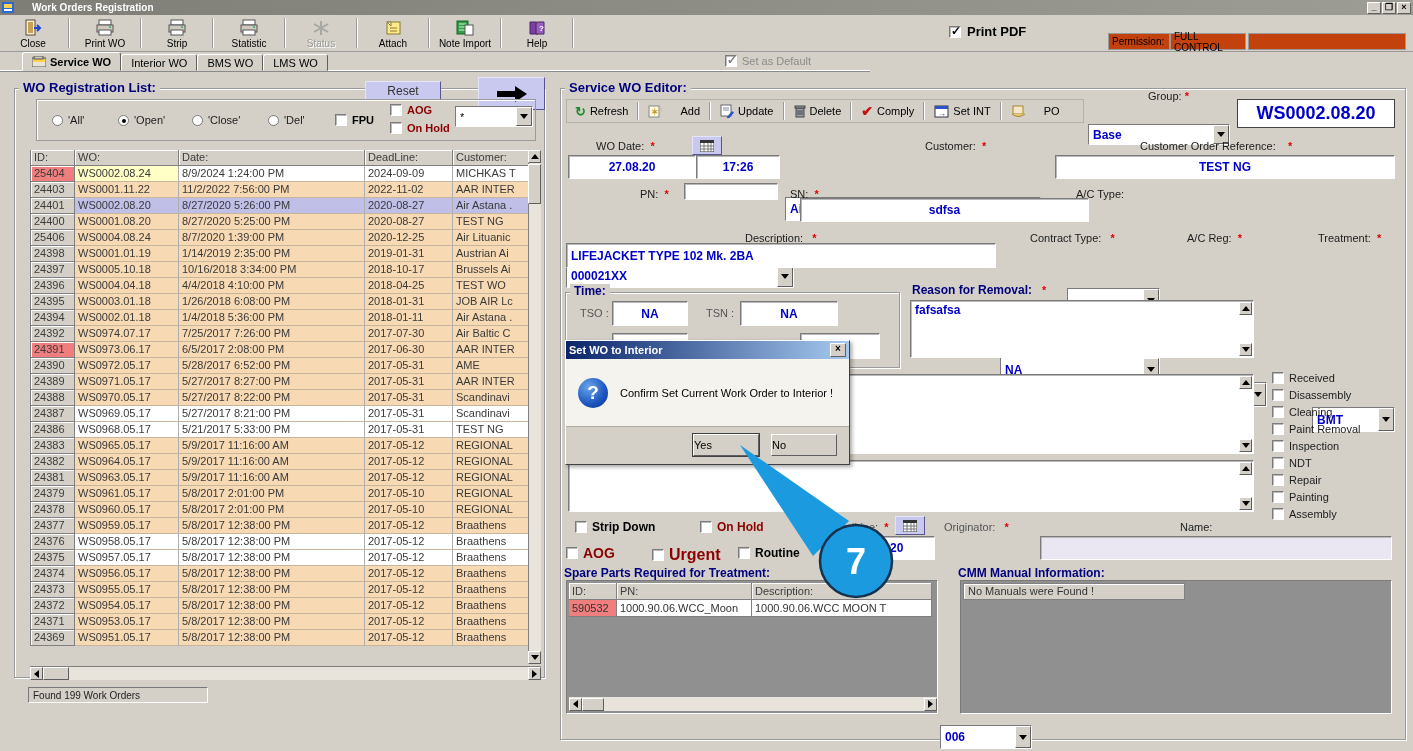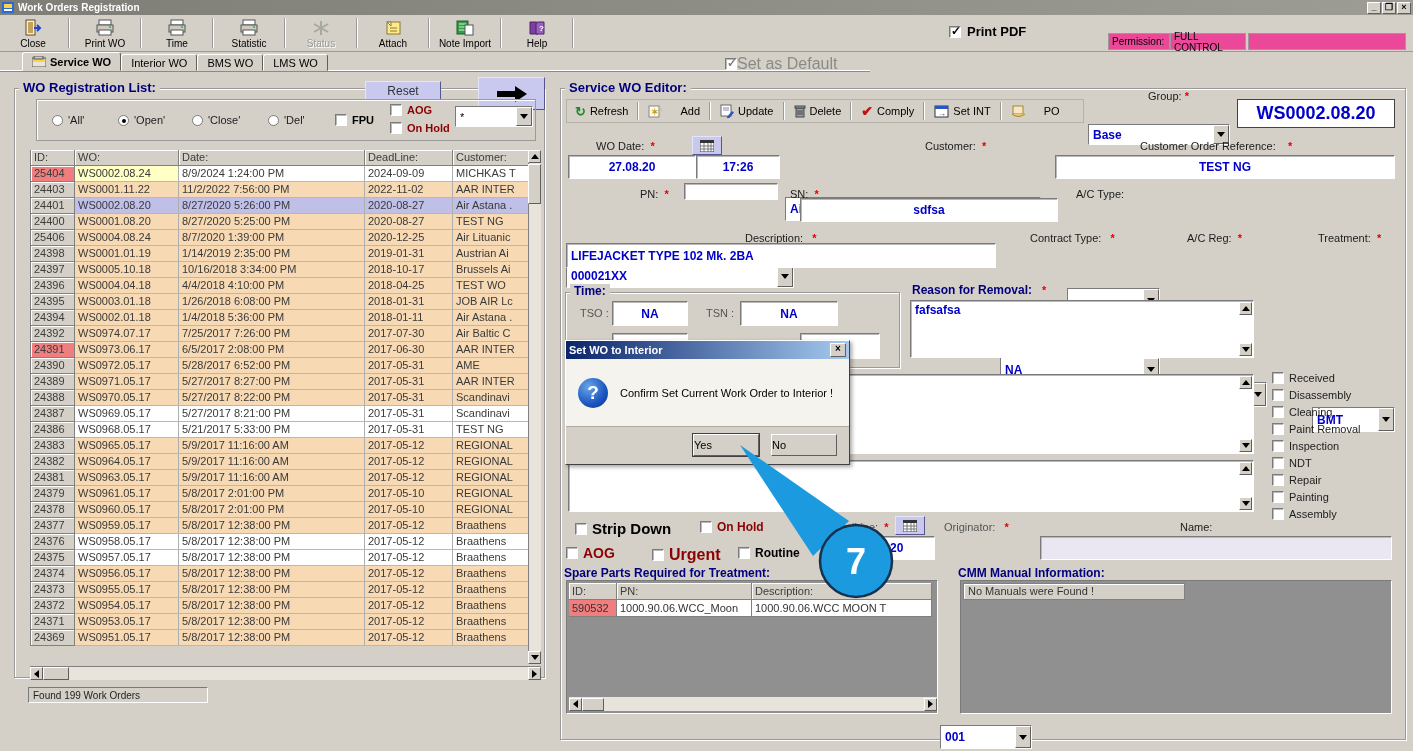--- a/index.html
+++ b/index.html
@@ -4,43 +4,43 @@
 <style>
   * { margin:0; padding:0; box-sizing:border-box; }
   html,body { width:1413px; height:751px; overflow:hidden; }
   body { font-family:"Liberation Sans", sans-serif; font-size:11px; background:#d4d0c8; position:relative; color:#000; }
   .sunken  { background:#fff; border:1px solid; border-color:#7b7b7b #ffffff #ffffff #7b7b7b; }
   .abs { position:absolute; }
 
   
   .titlebar { position:absolute; left:0; top:0; width:1413px; height:15px;
               background:linear-gradient(90deg,#7e7e76,#9d9d95); display:flex; align-items:center; padding:0 2px; }
-  .titlebar .t-title { color:#fff; font-weight:bold; font-size:10px; margin-left:4px; flex:1; }
+  .titlebar .t-title { color:#fff; font-weight:bold; font-size:10px; margin-left:18px; flex:1; }
   .winbtn { width:14px; height:12px; font-size:9px; line-height:9px; text-align:center; margin-left:1px;
             background:#d4d0c8; border:1px solid; border-color:#fff #5f5f5f #5f5f5f #fff; font-weight:bold; }
 
   
   .toolbar { position:absolute; left:0; top:15px; width:1413px; height:37px; background:#d4d0c8;
              border-bottom:1px solid #9a9a9a; display:flex; align-items:stretch; }
   .tbtn { width:66px; display:flex; flex-direction:column; align-items:center; justify-content:center; gap:1px; padding-top:2px; }
   .tbtn .t-label { font-size:10px; }
   .tbtn.disabled .t-label { color:#9a9a96; text-shadow:1px 1px 0 #fff; }
   .tsep { width:2px; margin:3px 2px; border-left:1px solid #9a9a9a; border-right:1px solid #fff; }
 
   .printpdf { position:absolute; left:949px; top:24px; display:flex; align-items:center; gap:6px; font-size:13px; font-weight:bold; }
-  .permbox { position:absolute; top:33px; height:17px; background:#ec4899; border:1px solid #9a9a9a; font-size:10px;
+  .permbox { position:absolute; top:33px; height:17px; background:#c2410c; border:1px solid #9a9a9a; font-size:10px;
              display:flex; align-items:center; padding:0 3px; }
 
   
   .tabs { position:absolute; left:22px; top:52px; display:flex; align-items:flex-end; height:19px; }
   .tab { height:17px; padding:0 9px; background:#d4d0c8; border:1px solid; border-color:#fff #5f5f5f #d4d0c8 #fff;
          border-radius:3px 3px 0 0; display:flex; align-items:center; gap:4px; font-size:11px; }
   .tab.active { height:19px; font-weight:bold; }
   .tabline { position:absolute; left:0; top:70px; width:870px; height:0; border-top:1px solid #fff; border-bottom:1px solid #8a8a8a; }
-  .setdefault { position:absolute; left:725px; top:55px; display:flex; align-items:center; color:#8b8b86; font-size:16px; }
+  .setdefault { position:absolute; left:725px; top:55px; display:flex; gap:5px; align-items:center; color:#8b8b86; font-size:11px; }
 
   
   .groupbox { position:absolute; border:1px solid #9a9a9a; box-shadow:inset 1px 1px 0 #fff, 1px 1px 0 #fff; }
   .gb-legend { position:absolute; top:-9px; left:4px; background:#d4d0c8; padding:0 4px; color:#00007e; font-weight:bold; font-size:13px; }
   .gb-legend .red-star { font-size:11px; }
   .red-star { color:#e00000; font-weight:bold; }
   .lbl { font-size:11px; color:#1c1c1c; }
   .blue-val { color:#0000c8; font-weight:bold; }
 
   
@@ -148,21 +148,21 @@
     <span class="t-label">Print WO</span>
   </div>
     <div class="tsep"></div>
   <div class="tbtn">
     <svg width="20" height="18">
         <rect x="4" y="1" width="12" height="5" fill="#fff" stroke="#555"></rect>
         <rect x="2" y="6" width="16" height="7" fill="#cfcabe" stroke="#555"></rect>
         <rect x="4" y="11" width="12" height="5" fill="#fff" stroke="#555"></rect>
         <circle cx="15" cy="8" r="1" fill="#3a8"></circle>
       </svg>
-    <span class="t-label">Time</span>
+    <span class="t-label">Strip</span>
   </div>
     <div class="tsep"></div>
   <div class="tbtn">
     <svg width="20" height="18">
         <rect x="4" y="1" width="12" height="5" fill="#fff" stroke="#555"></rect>
         <rect x="2" y="6" width="16" height="7" fill="#cfcabe" stroke="#555"></rect>
         <rect x="4" y="11" width="12" height="5" fill="#fff" stroke="#555"></rect>
         <circle cx="15" cy="8" r="1" fill="#3a8"></circle>
       </svg>
     <span class="t-label">Statistic</span>
@@ -657,21 +657,21 @@
 
 <div class="abs lbl" style="left:640px; top:188px;"><span>PN:</span> &nbsp;<span class="red-star">*</span></div>
 <div class="abs field" style="left:684px; top:183px; width:94px; height:17px;"></div>
 <div class="abs combo" style="left:566px; top:198px; width:228px; height:24px;">
   <span class="c-val blue-val" style="font-size:12px;">000021XX</span>
   <span class="combo-btn">
       <span class="tri-dn"></span>
     </span>
 </div>
 <div class="abs lbl" style="left:790px; top:188px;"><span>SN:</span> &nbsp;<span class="red-star">*</span></div>
-<div class="abs field center" style="left:800px; top:198px; width:258px; height:24px;">
+<div class="abs field center" style="left:800px; top:198px; width:289px; height:24px;">
     <span class="blue-val" style="font-size:12px;">sdfsa</span>
   </div>
 <div class="abs lbl" style="left:1076px; top:188px;"><span>A/C Type:</span></div>
 <div class="abs combo" style="left:1067px; top:198px; width:93px; height:24px;">
   <span class="c-val blue-val"></span>
   <span class="combo-btn">
       <span class="tri-dn"></span>
     </span>
 </div>
 
@@ -777,21 +777,21 @@
     <div class="cbrow">
       <span class="cb"></span>
       <span class="lbl">Painting</span>
     </div>
     <div class="cbrow">
       <span class="cb"></span>
       <span class="lbl">Assembly</span>
     </div>
   </div>
 
-<div class="abs cbrow" style="left:566px; top:520px; font-weight:bold; font-size:15px;padding-left:9px;">
+<div class="abs cbrow" style="left:566px; top:520px; font-weight:bold; font-size:12px;padding-left:9px;">
     <span class="cb"></span>
     <span>Strip Down</span>
   </div>
 <div class="abs cbrow" style="left:700px; top:520px; font-weight:bold; font-size:12px; color:#8b0000;">
     <span class="cb"></span>
     <span>On Hold</span>
   </div>
 <div class="abs cbrow" style="left:566px; top:545px; font-weight:bold; font-size:14px; color:#8b0000;">
     <span class="cb"></span>
     <span>AOG</span>
@@ -817,21 +817,21 @@
         <line x1="8" y1="3" x2="8" y2="12"></line>
         <line x1="11" y1="3" x2="11" y2="12"></line>
       </g>
     </svg>
 </div>
 <div class="abs field center" style="left:825px; top:536px; width:110px; height:24px;">
     <span class="blue-val" style="font-size:12px;">27.08.20</span>
   </div>
 <div class="abs lbl" style="left:944px; top:521px; color:#555;"><span>Originator:</span> &nbsp;&nbsp;<span class="red-star">*</span></div>
 <div class="abs combo" style="left:940px; top:536px; width:92px; height:24px;">
-  <span class="c-val blue-val" style="font-size:12px;">001</span>
+  <span class="c-val blue-val" style="font-size:12px;">006</span>
   <span class="combo-btn">
       <span class="tri-dn"></span>
     </span>
 </div>
 <div class="abs lbl" style="left:1180px; top:521px;"><span>Name:</span></div>
 <div class="abs field" style="left:1040px; top:536px; width:352px; height:24px; background:#ebe7f2;">
     <span class="blue-val"></span>
   </div>
 
 <div class="abs" style="left:564px; top:566px;">

